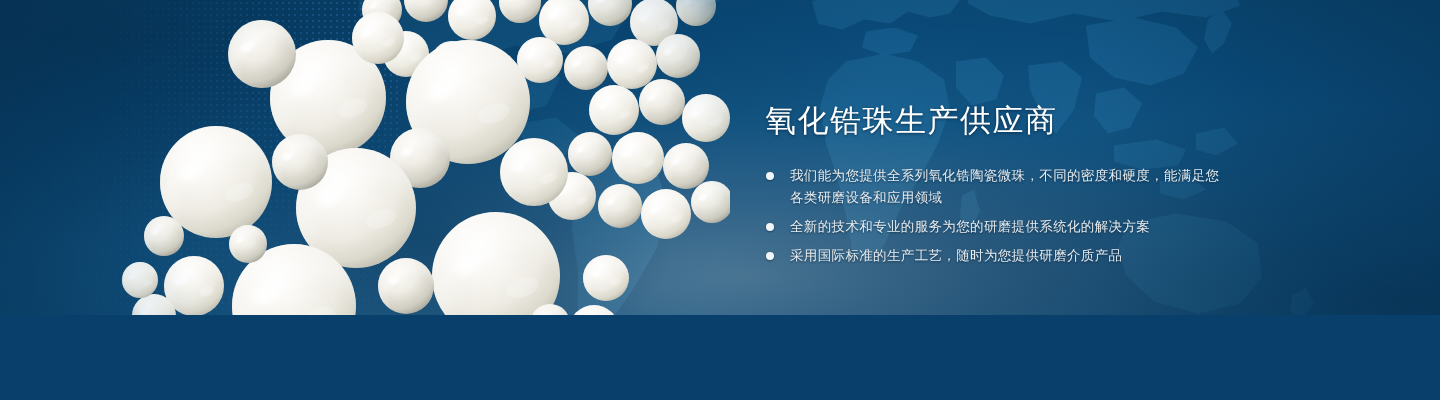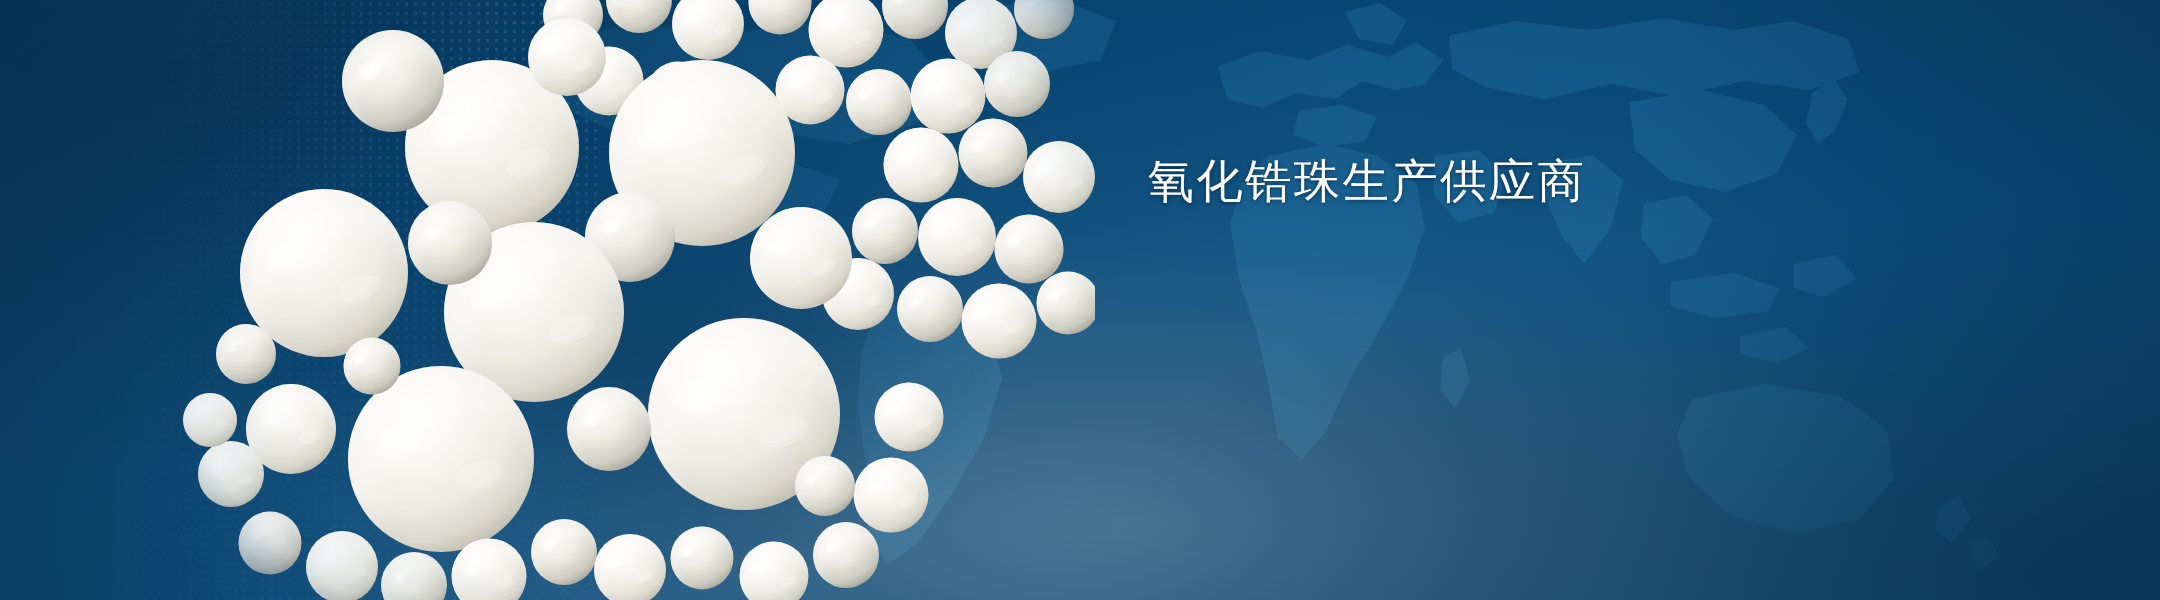--- a/index.html
+++ b/index.html
@@ -1,21 +1,21 @@
 <!DOCTYPE html>
 <html><head>
 <meta charset="utf-8">
 <style>
   html,body{margin:0;padding:0;background:#083f6b;}
   *{box-sizing:border-box;}
 
   .banner{
     position:relative;
     width:1440px;
-    height:400px;
+    height:315px;
     overflow:hidden;
     font-family:"Liberation Sans","DejaVu Sans",sans-serif;
     background:#737373;
   }
 
   
   .bg-base{
     position:absolute; inset:0;
     background:
       radial-gradient(120% 150% at 52% 88%, #4b7795 0%, #2e6288 16%, #125482 34%, #0a4a79 52%, #084067 74%, #073a5f 100%);
@@ -266,15 +266,29 @@
         <use href="#ball" transform="translate(486,292) scale(23)"></use>
         <use href="#ballb" transform="translate(128,258) scale(19)"></use>
         <use href="#ball" transform="translate(20,294) scale(18)"></use>
       </g>
     </svg>
   </div>
 
   <div class="copy">
     <h1 class="headline">氧化锆珠生产供应商</h1>
 
+    <ul class="bullets">
+      <li class="bullet">
+        <span class="dot"></span>
+        <span>我们能为您提供全系列氧化锆陶瓷微珠，不同的密度和硬度，能满足您各类研磨设备和应用领域</span>
+      </li>
+      <li class="bullet">
+        <span class="dot"></span>
+        <span>全新的技术和专业的服务为您的研磨提供系统化的解决方案</span>
+      </li>
+      <li class="bullet">
+        <span class="dot"></span>
+        <span>采用国际标准的生产工艺，随时为您提供研磨介质产品</span>
+      </li>
+    </ul>
   </div>
 
 </div>
 
 </body></html>

